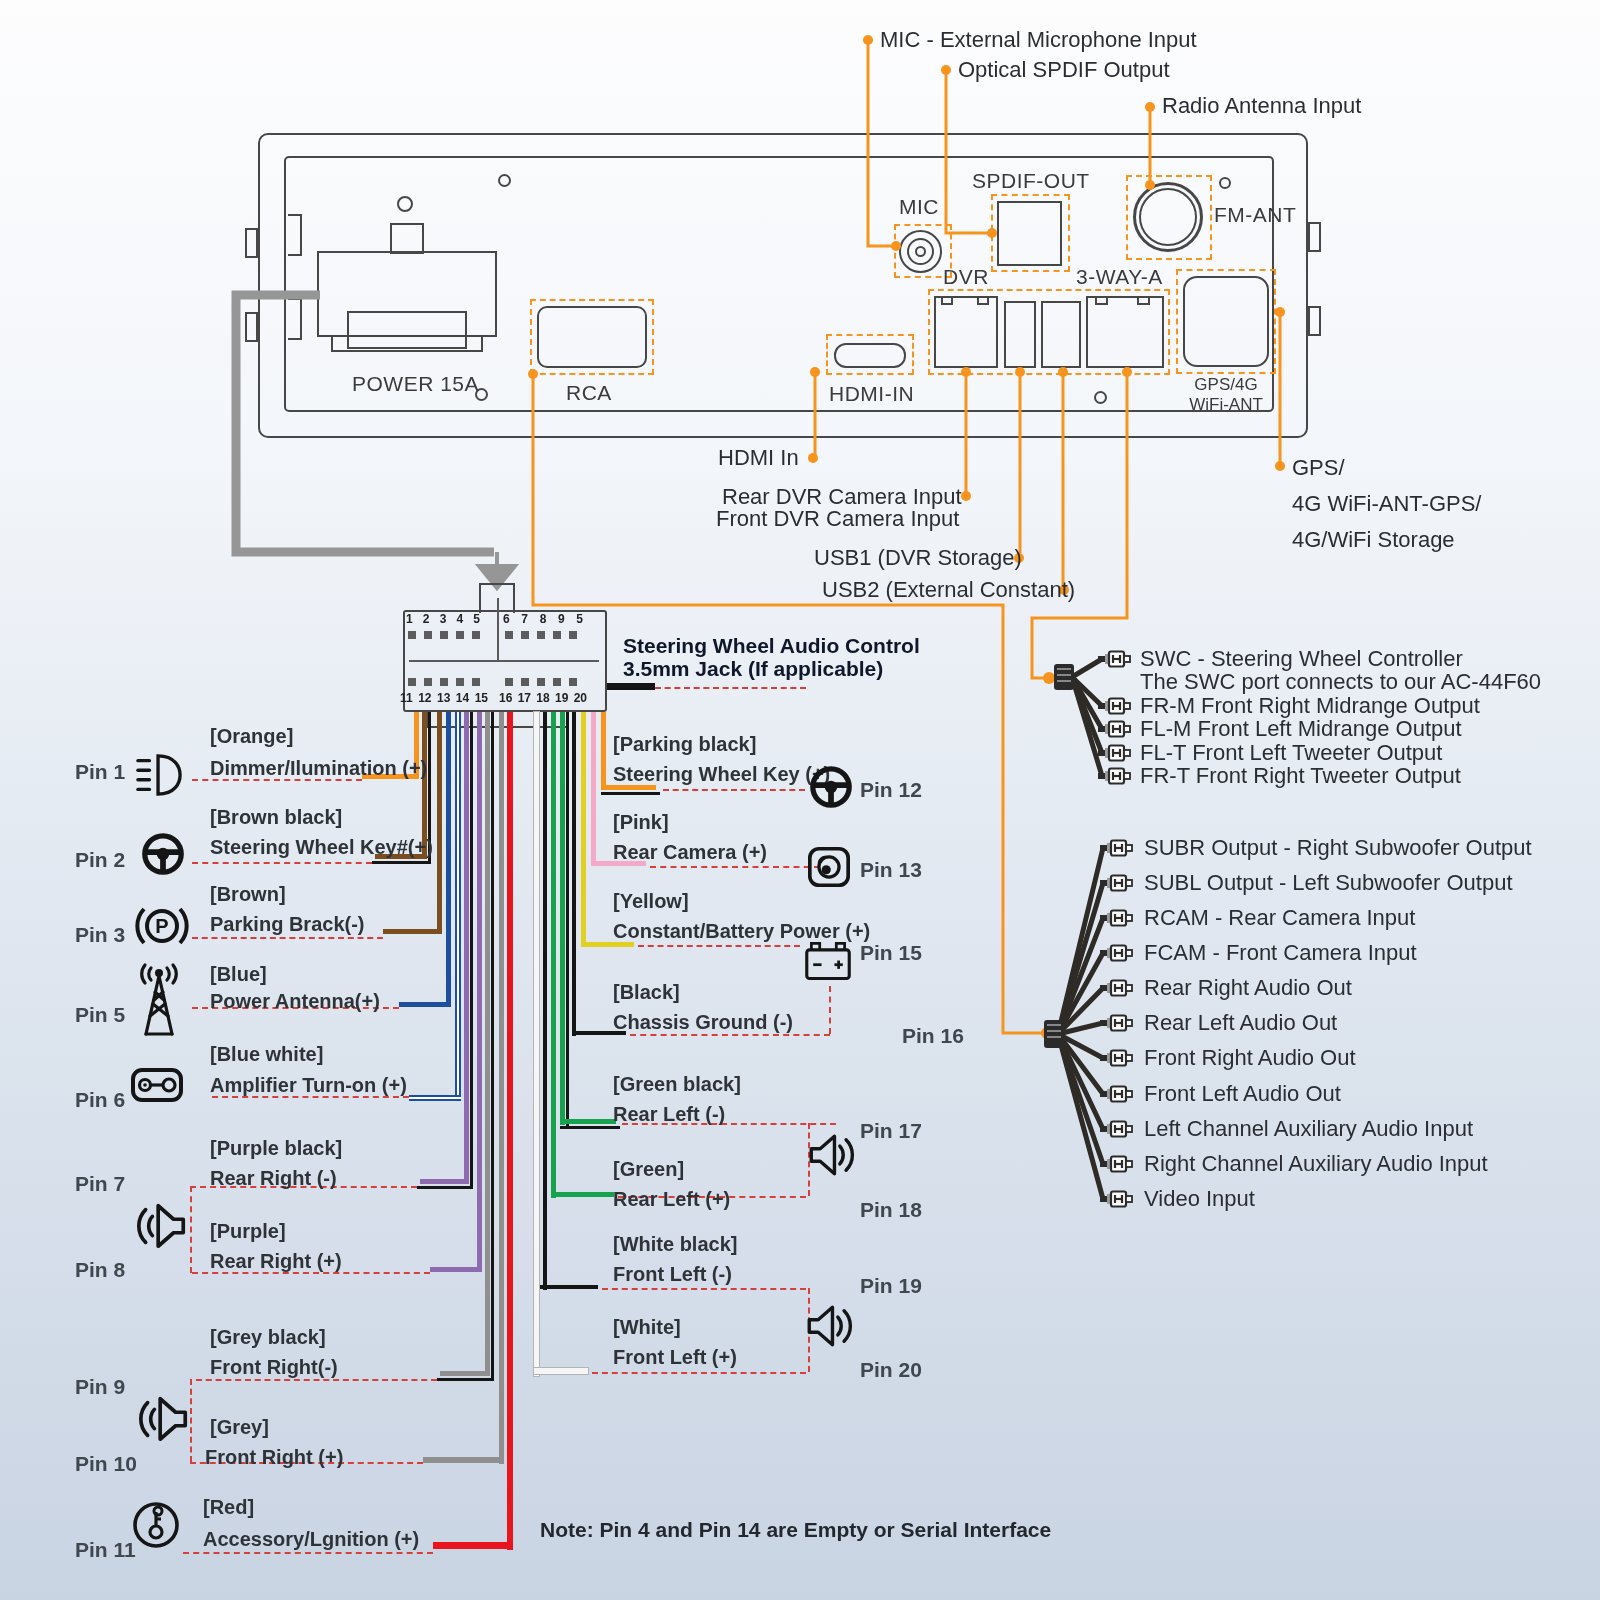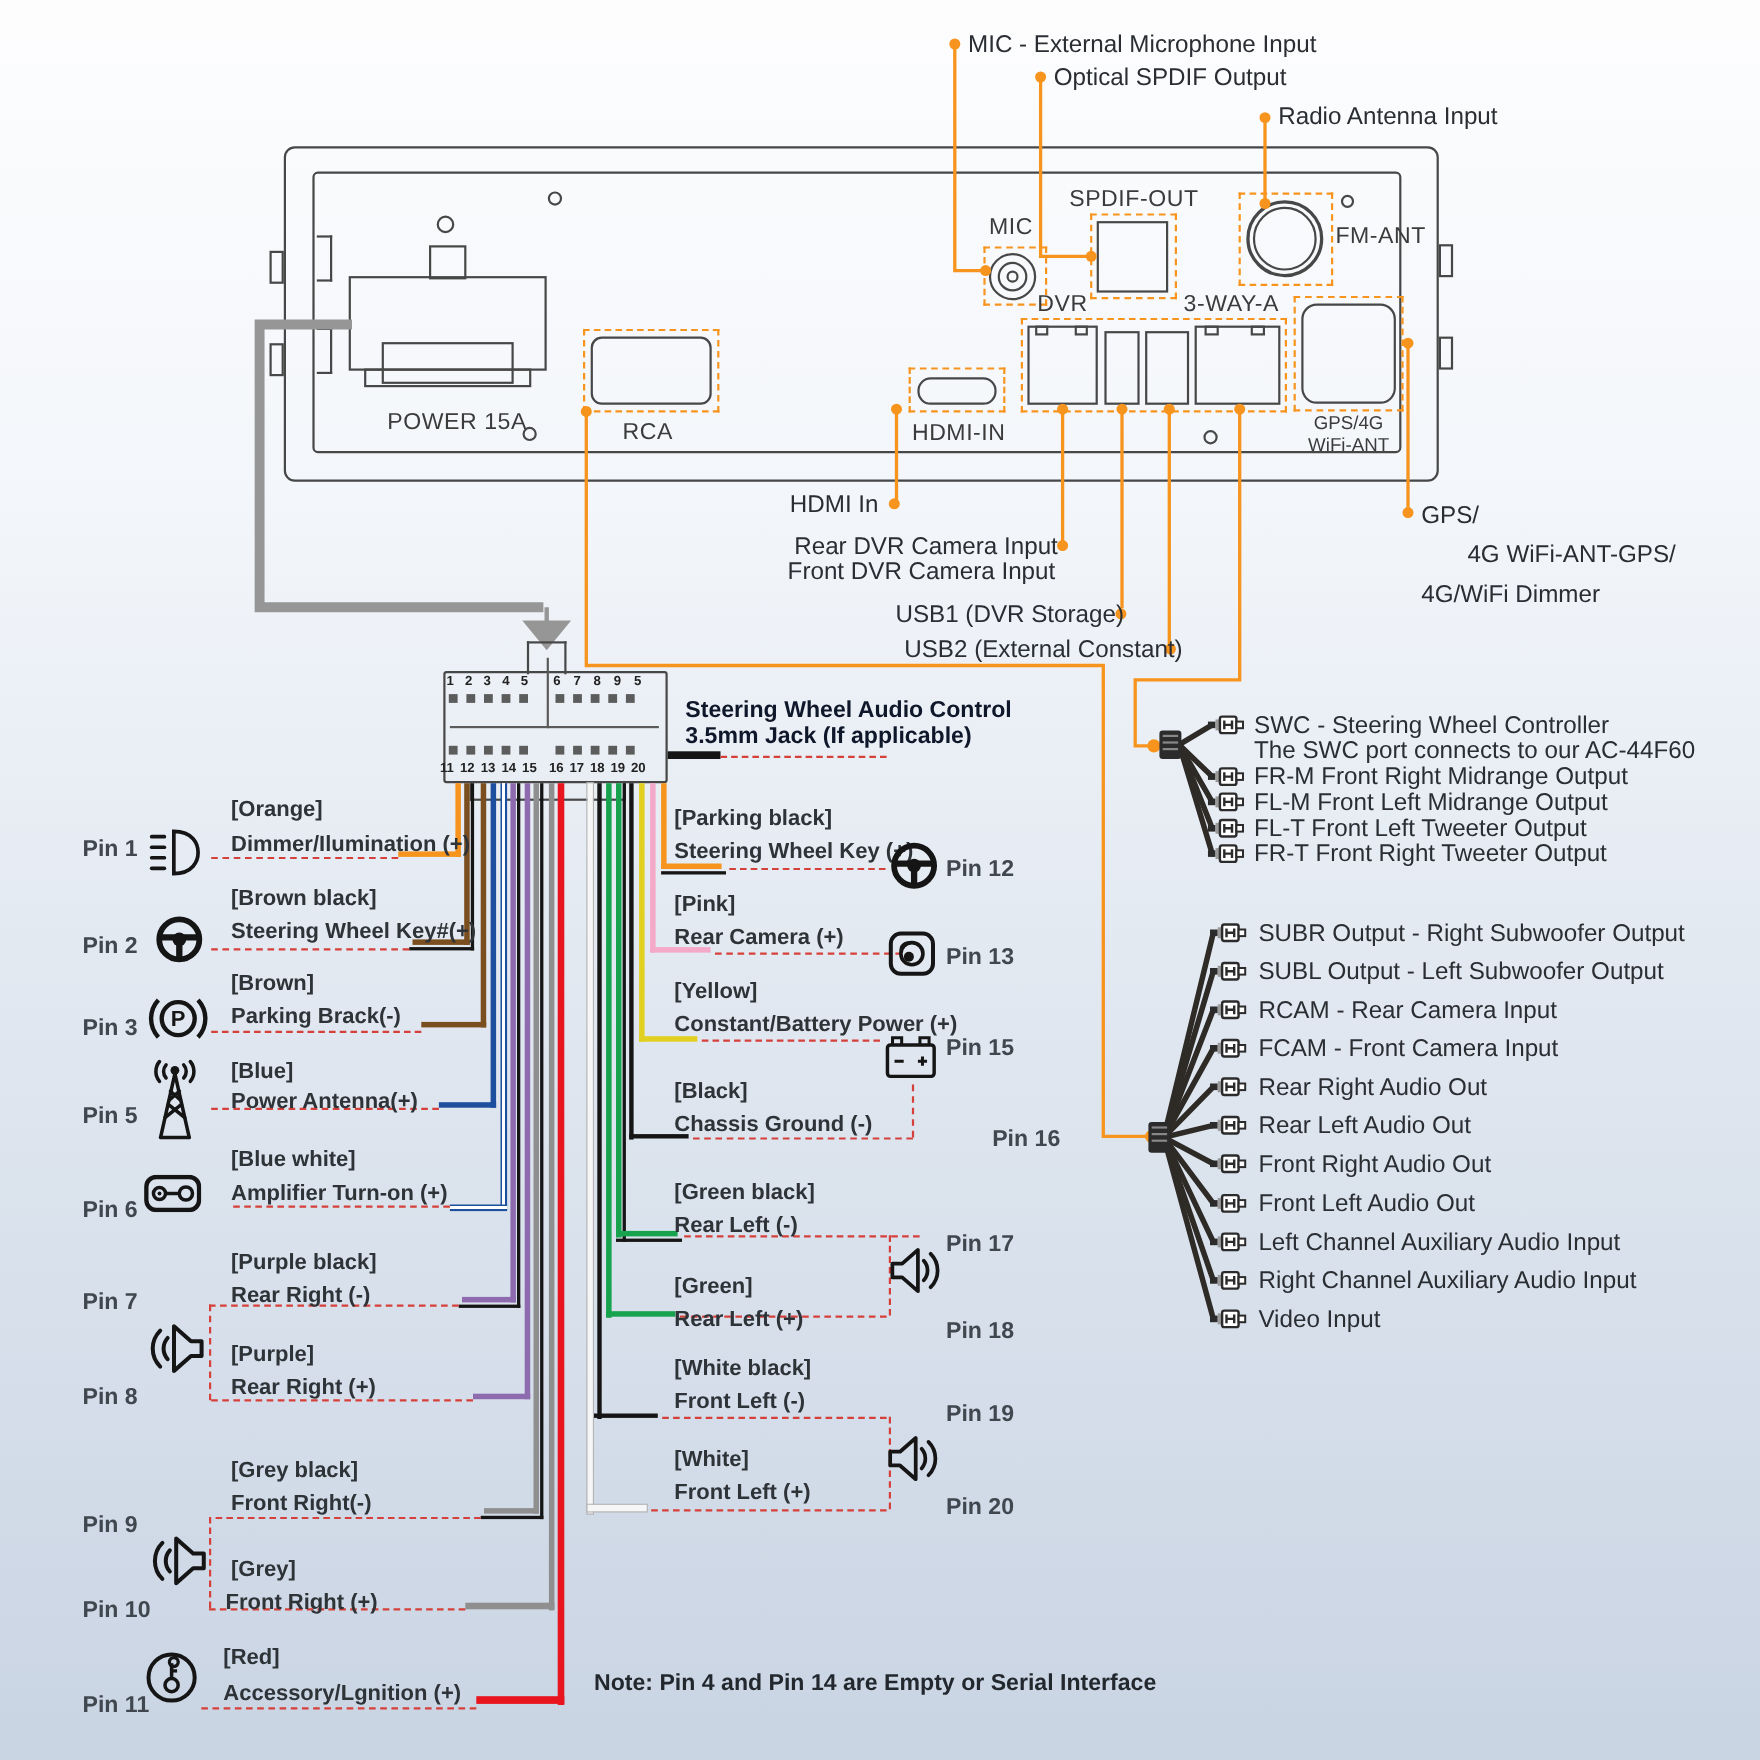--- a/index.html
+++ b/index.html
@@ -269,22 +269,22 @@
 <div class="st co" style="left:880px;top:27px">MIC - External Microphone Input</div>
 <div class="st co" style="left:958px;top:57px">Optical SPDIF Output</div>
 <div class="st co" style="left:1162px;top:93px">Radio Antenna Input</div>
 
 <div class="st co" style="left:718px;top:445px">HDMI In</div>
 <div class="st co" style="left:722px;top:484px">Rear DVR Camera Input</div>
 <div class="st co" style="left:716px;top:506px">Front DVR Camera Input</div>
 <div class="st co" style="left:814px;top:545px">USB1 (DVR Storage)</div>
 <div class="st co" style="left:822px;top:577px">USB2 (External Constant)</div>
 <div class="st co" style="left:1292px;top:455px">GPS/</div>
-<div class="st co" style="left:1334px;top:491px">4G WiFi-ANT-GPS/</div>
-<div class="st co" style="left:1292px;top:527px">4G/WiFi Dimmer</div>
+<div class="st co" style="left:1292px;top:491px">4G WiFi-ANT-GPS/</div>
+<div class="st co" style="left:1292px;top:527px">4G/WiFi Storage</div>
 
 <div>
   <div class="outline" style="left:479px;top:583px;width:36px;height:30px;border-bottom:none"></div>
   <div class="outline" style="left:403px;top:610px;width:204px;height:102px;border-radius:3px;background:#fff0"></div>
   <div class="outline" style="left:427px;top:712px;width:142px;height:16px;border-top:none"></div>
   <div class="wire" style="left:497px;top:598px;width:2px;height:64px;background:#5a5a5a"></div>
   <div class="wire" style="left:409px;top:660px;width:190px;height:2px;background:#5a5a5a"></div>
 
   <div class="numrow" style="left:406px;top:612px;width:74px">
     <span>1</span>

